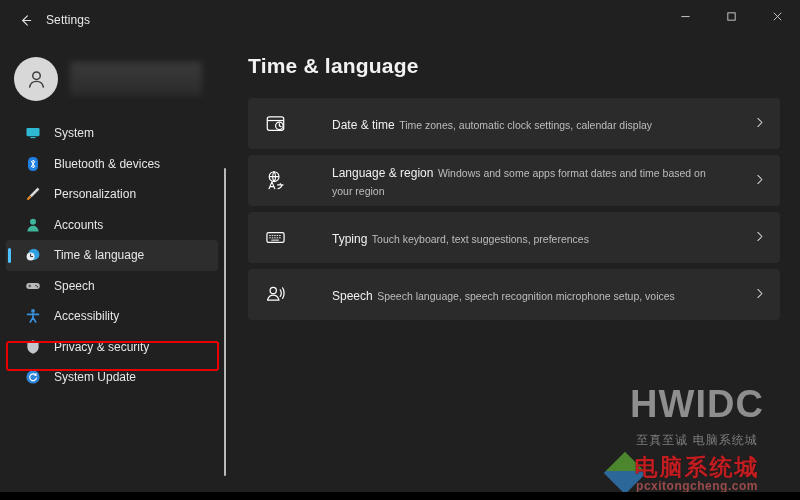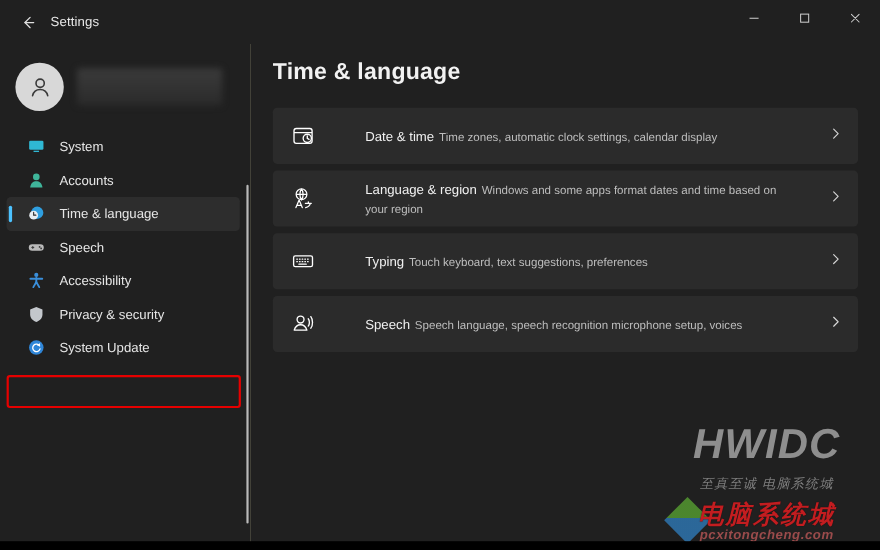--- a/index.html
+++ b/index.html
@@ -210,21 +210,20 @@
   .chev { flex: 0 0 auto; color: #d6d6d6; }
 
   
   .watermark {
     position: absolute;
     right: 8px;
     bottom: 0;
     width: 190px;
     text-align: center;
     pointer-events: none;
-    font-style: italic;
   }
   .wm-main {
     font-size: 38px;
     font-weight: bold;
     color: #8e8e8e;
     letter-spacing: 1px;
     line-height: 42px;
   }
   .wm-sub {
     font-size: 12px;
@@ -321,22 +320,42 @@
 
         <span class="nav-ico">
           <svg width="16" height="16" viewBox="0 0 16 16">
             <rect x="1.5" y="3" width="13" height="8.2" rx="1.2" fill="#2fb8d4"></rect>
             <rect x="5.5" y="12" width="5" height="1.2" fill="#2fb8d4"></rect>
           </svg>
         </span>
         <span class="nav-label">System</span>
       </div>
 
-
-
+      <div class="navitem">
+
+        <span class="nav-ico">
+          <svg width="16" height="16" viewBox="0 0 16 16">
+            <rect x="3" y="1" width="10" height="14" rx="4.5" fill="#1f7fe0"></rect>
+            <path d="M6.3 5.2 L9.8 10.4 L8 12 V4 L9.8 5.6 L6.3 10.8" fill="none" stroke="#ffffff" stroke-width="1" stroke-linejoin="round" stroke-linecap="round"></path>
+          </svg>
+        </span>
+        <span class="nav-label">Bluetooth &amp; devices</span>
+      </div>
+
+
+      <div class="navitem">
+
+        <span class="nav-ico">
+          <svg width="16" height="16" viewBox="0 0 16 16">
+            <path d="M12.6 1.6 L14.4 3.4 L6.6 11.2 L4.8 9.4 Z" fill="#d9d9d9"></path>
+            <path d="M4.6 9.6 L6.4 11.4 L3.2 14.2 L1.6 13 Z" fill="#e08a2a"></path>
+          </svg>
+        </span>
+        <span class="nav-label">Personalization</span>
+      </div>
 
 
       <div class="navitem">
 
         <span class="nav-ico">
           <svg width="16" height="16" viewBox="0 0 16 16">
             <circle cx="8" cy="4.8" r="3" fill="#3fb59a"></circle>
             <path d="M2.4 14.4 C2.9 10.6 5.2 8.8 8 8.8 s5.1 1.8 5.6 5.6 Z" fill="#3fb59a"></path>
           </svg>
         </span>

